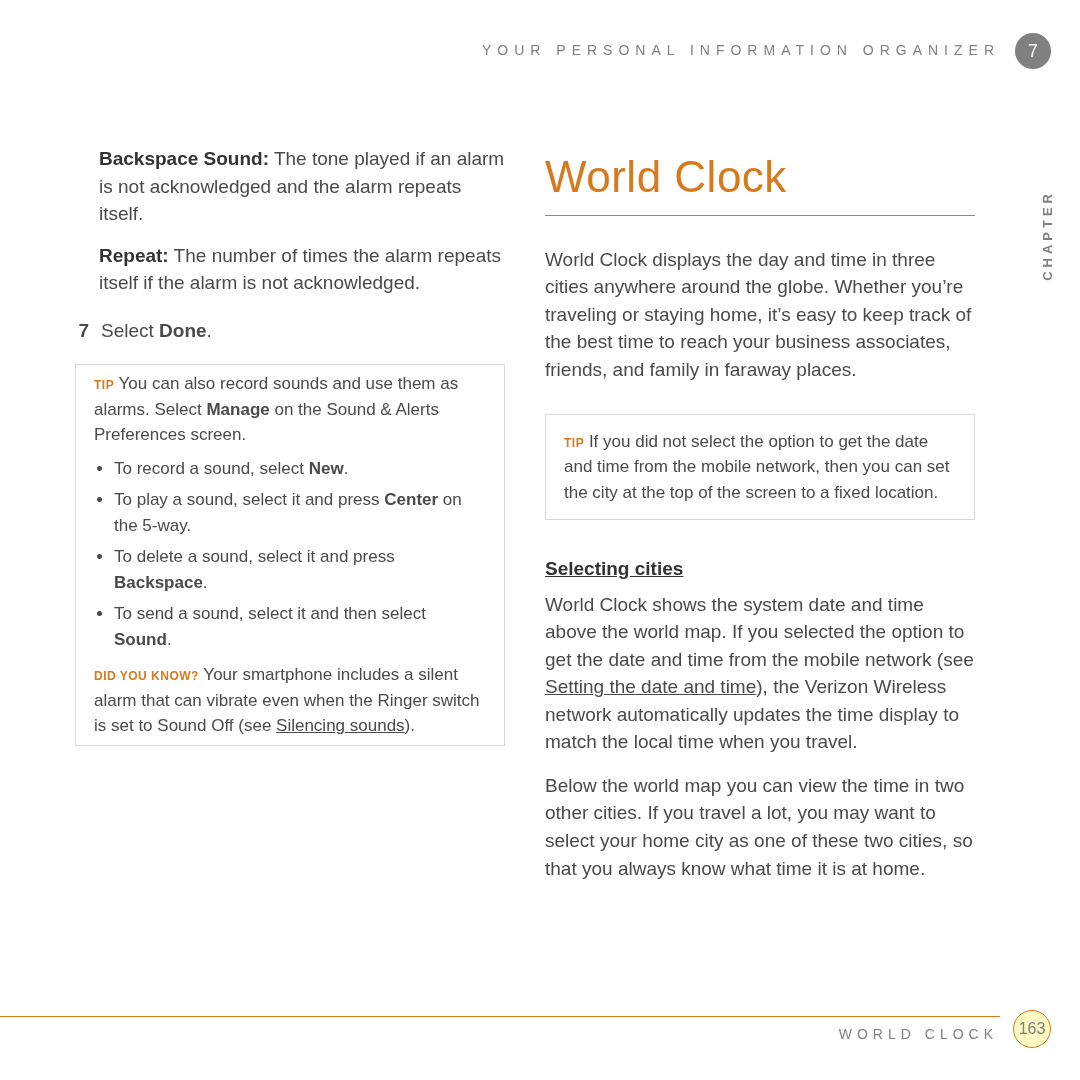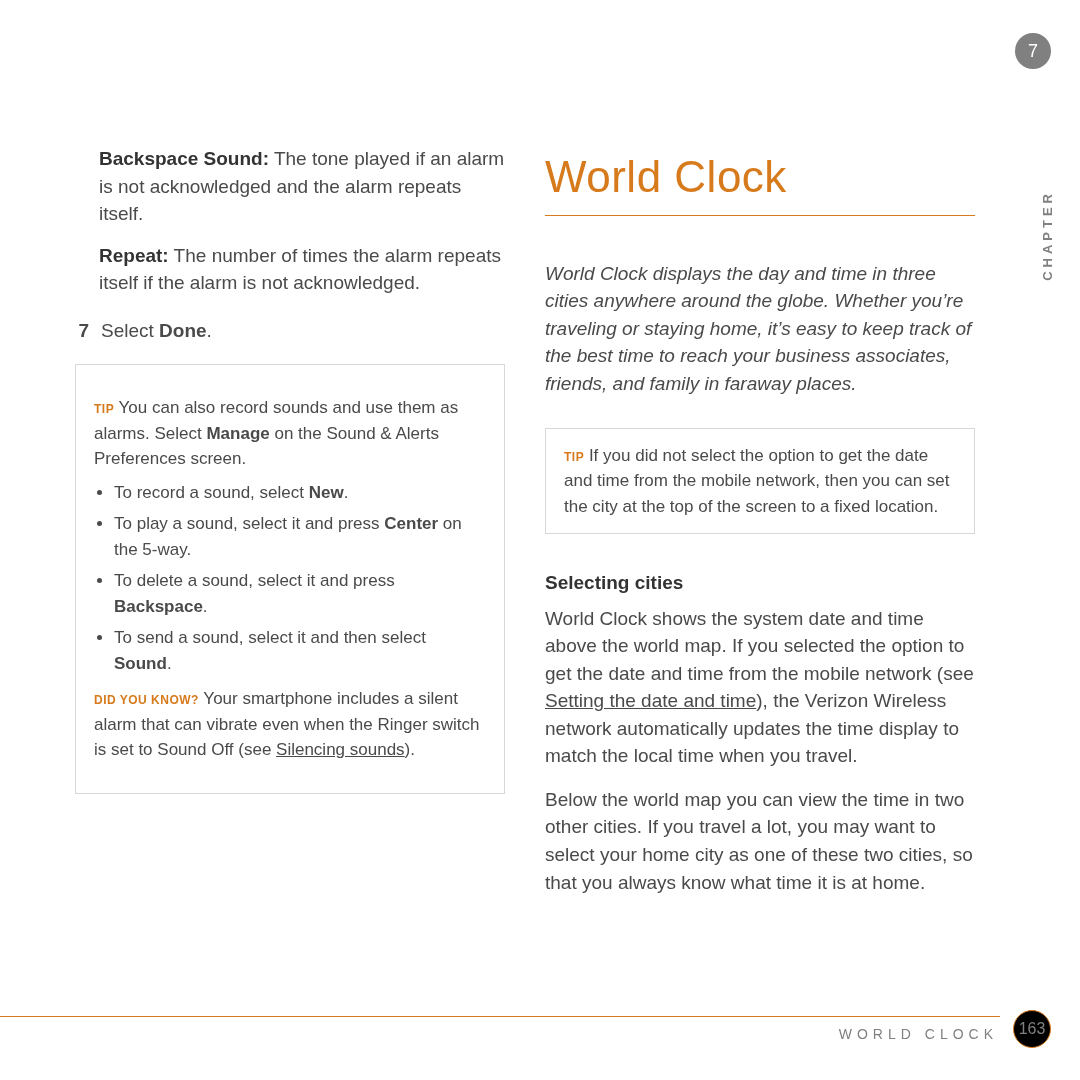--- a/index.html
+++ b/index.html
@@ -8,38 +8,39 @@
   .header-text { position: absolute; top: 42px; left: 0; width: 1000px; text-align: right; letter-spacing: 6px; font-size: 14px; color: #808080; }
   .chapter-badge { position: absolute; top: 33px; right: 29px; width: 36px; height: 36px; border-radius: 50%; background: #808080; color: #fff; font-size: 18px; display: flex; align-items: center; justify-content: center; }
   .chapter-label { position: absolute; top: 190px; right: 40px; transform: rotate(-90deg); transform-origin: right top; letter-spacing: 4px; font-size: 13px; color: #808080; font-weight: bold; }
   .columns { position: absolute; top: 145px; left: 75px; width: 900px; display: flex; gap: 40px; }
   .col { flex: 1; min-width: 0; }
   .body-text { font-size: 19px; line-height: 1.45; }
   .definition { margin: 0 0 14px 24px; }
   .definition b { color: #333; font-weight: bold; }
   .step { display: flex; gap: 12px; margin-top: 20px; margin-bottom: 20px; }
   .step-num { font-weight: bold; width: 14px; flex: none; text-align: right; }
-  .tipbox { border: 1px solid #d8d8d8; padding: 30px 18px; font-size: 17px; line-height: 1.5; margin-top: 14px; }
+  .tipbox { border: 1px solid #d8d8d8; padding: 6px 18px; font-size: 17px; line-height: 1.5; margin-top: 14px; }
   .tipbox-right { border: 1px solid #d8d8d8; padding: 14px 18px; font-size: 17px; line-height: 1.5; margin: 30px 0 35px 0; }
   .tip-label { color: #d67a1c; font-size: 12px; font-weight: bold; letter-spacing: 0.5px; }
   .dyk-label { color: #d67a1c; font-size: 12px; font-weight: bold; letter-spacing: 0.5px; }
   .tip-list { margin: 8px 0 10px 20px; padding: 0; }
   .tip-list li { margin-bottom: 6px; }
   .link { text-decoration: underline; color: #4a4a4a; }
   h1.section-title { color: #d67a1c; font-weight: 300; font-size: 44px; margin: 0 0 4px 0; padding-bottom: 6px; border-bottom: 1px solid #d67a1c; letter-spacing: 0.5px; }
-  .subhead { font-weight: bold; color: #333; font-size: 19px; margin: 18px 0 8px 0; }
+  .subhead { font-weight: bold; color: #333; font-size: 19px; margin: 18px 0 8px 0; text-decoration: underline; }
   .para { margin: 0 0 16px 0; }
   .footer-line { position: absolute; left: 0; top: 1016px; width: 1000px; height: 1px; background: #d67a1c; }
   .footer-text { position: absolute; top: 1026px; left: 0; width: 998px; text-align: right; letter-spacing: 5px; font-size: 14px; color: #808080; }
-  .page-badge { position: absolute; top: 1010px; right: 29px; width: 36px; height: 36px; border-radius: 50%; border: 1px solid #d67a1c; color: #808080; font-size: 16px; display: flex; align-items: center; justify-content: center; background: #000000; }
+  .page-badge { position: absolute; top: 1010px; right: 29px; width: 36px; height: 36px; border-radius: 50%; border: 1px solid #d67a1c; color: #808080; font-size: 16px; display: flex; align-items: center; justify-content: center; background: #fef9c3; }
 </style>
 </head>
 <body>
 
 <div class="page">
+  <div class="header-text">YOUR PERSONAL INFORMATION ORGANIZER</div>
   <div class="chapter-badge">7</div>
   <div class="chapter-label">CHAPTER</div>
 
   <div class="columns">
 
     <div class="col body-text">
       <p class="definition">
         <b>Backspace Sound:</b><span> The tone played if an alarm is not acknowledged and the alarm repeats itself.</span>
       </p>
       <p class="definition">
@@ -62,21 +63,21 @@
           <li><span>To delete a sound, select it and press </span><b>Backspace</b><span>.</span></li>
           <li><span>To send a sound, select it and then select </span><b>Sound</b><span>.</span></li>
         </ul>
 
         <span class="dyk-label">DID YOU KNOW?</span><span> Your smartphone includes a silent alarm that can vibrate even when the Ringer switch is set to Sound Off (see </span><span class="link">Silencing sounds</span><span>).</span>
       </div>
     </div>
 
     <div class="col body-text">
       <h1 class="section-title">World Clock</h1>
-      <p class="para" style="margin-top:44px;font-style:italic;">World Clock displays the day and time in three cities anywhere around the globe. Whether you’re traveling or staying home, it’s easy to keep track of the best time to reach your business associates, friends, and family in faraway places.</p>
+      <p class="para" style="margin-top:30px;">World Clock displays the day and time in three cities anywhere around the globe. Whether you’re traveling or staying home, it’s easy to keep track of the best time to reach your business associates, friends, and family in faraway places.</p>
 
       <div class="tipbox-right">
         <span class="tip-label">TIP</span><span> If you did not select the option to get the date and time from the mobile network, then you can set the city at the top of the screen to a fixed location.</span>
       </div>
 
       <div class="subhead">Selecting cities</div>
       <p class="para">
         <span>World Clock shows the system date and time above the world map. If you selected the option to get the date and time from the mobile network (see </span><span class="link">Setting the date and time</span><span>), the Verizon Wireless network automatically updates the time display to match the local time when you travel.</span>
       </p>
       <p class="para">Below the world map you can view the time in two other cities. If you travel a lot, you may want to select your home city as one of these two cities, so that you always know what time it is at home.</p>

